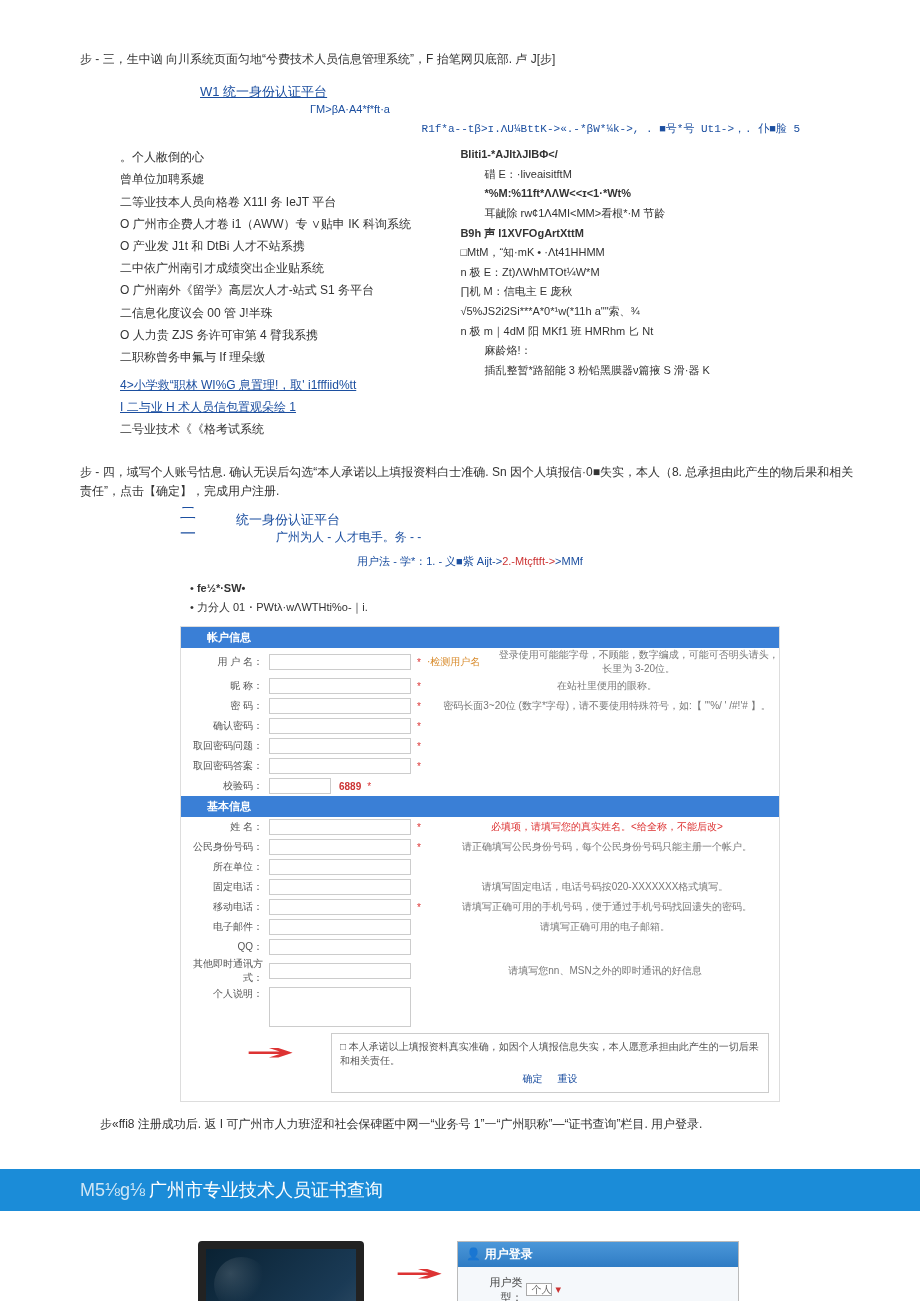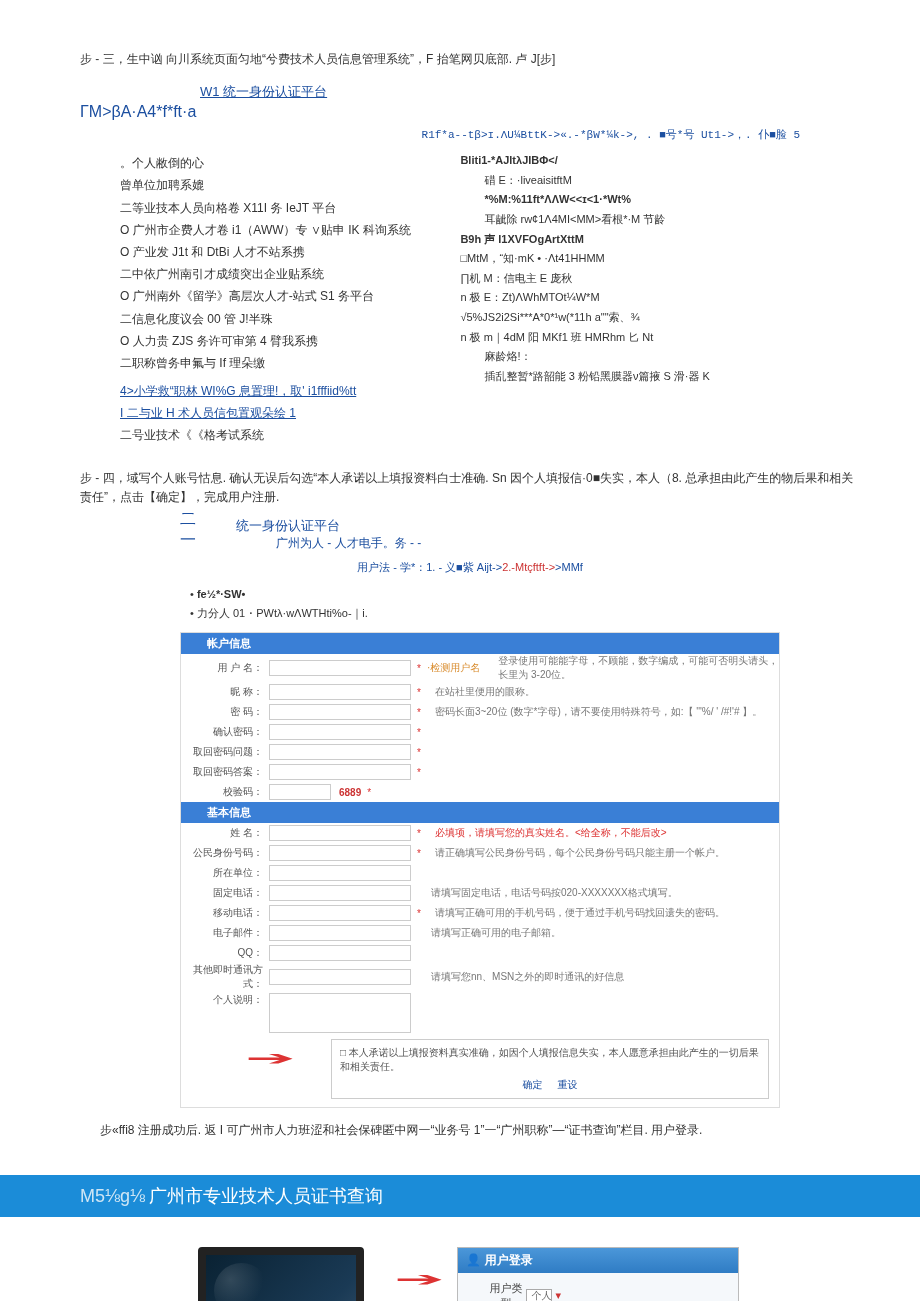--- a/index.html
+++ b/index.html
@@ -1,19 +1,19 @@
 <!DOCTYPE html>
 <html><head>
 <meta charset="utf-8">
 <style>
   body { font-family: SimSun, "Microsoft YaHei", Arial, sans-serif; font-size: 12px; color: #333; margin: 0; padding: 0; background: #fff; width: 920px; }
   .page { padding: 50px 60px 30px 80px; }
   .step-header { font-size: 12px; margin-bottom: 14px; line-height: 1.6; }
   .platform-hdr { color: #1c4fa0; font-size: 13px; margin-left: 120px; margin-top: 6px; text-decoration: underline; }
-  .platform-sub { color: #1c4fa0; font-size: 16px; margin-top: 2px; }
+  .platform-sub { color: #1c4fa0; font-size: 11px; margin-left: 230px; margin-top: 2px; }
   .top-crumb { color: #1c4fa0; font-size: 11px; text-align: right; margin: 6px 60px 6px 0; font-family: Liberation Mono, monospace; }
   .two-col { display: flex; margin-top: 10px; justify-content: flex-end; }
   .left-col { width: 46%; padding-left: 40px; }
   .right-col { width: 54%; font-size: 11px; line-height: 1.6; }
   .sys-list li { list-style: none; font-size: 12px; line-height: 1.85; }
   .sys-list { padding-left: 0; margin: 0; }
   .sys-hilite { color: #1c4fa0; text-decoration: underline; }
   .right-col div { margin-bottom: 2px; }
   .right-col .b { font-weight: bold; }
   .right-col .indent { padding-left: 24px; }
@@ -24,21 +24,21 @@
   .crumb2 .blue { color: #1c4fa0; }
   .crumb2 .red { color: #c33; }
   .cred-note { margin-left: 110px; font-size: 11px; margin-top: 10px; line-height: 1.7; }
   .form-wrap { margin: 10px 80px 0 100px; border: 1px solid #ddd; }
   .form-band { background: #3a7fd6; color: #fff; font-size: 11px; padding: 3px 26px; font-weight: bold; }
   .form-row { display: flex; font-size: 10px; color: #666; align-items: center; min-height: 20px; }
   .form-row .lbl { width: 82px; text-align: right; padding-right: 6px; color: #555; }
   .form-row .inp { width: 140px; height: 14px; border: 1px solid #ccc; background: #fff; }
   .form-row .star { color: #d33; padding: 0 6px; }
   .form-row .chk { color: #d88a2a; font-size: 10px; padding-right: 10px; }
-  .form-row .hint { flex: 1; color: #777; font-size: 10px; padding-left: 8px; }
+  .form-row .hint { flex: 1; color: #777; font-size: 10px; padding-left: 8px; text-align: center; }
   .form-row .hint.red { color: #d33; }
   .form-row .textarea { width: 140px; height: 38px; border: 1px solid #ccc; }
   .agree-box { border: 1px solid #ccc; margin: 6px 10px 8px auto; width: 420px; padding: 6px 8px; font-size: 10px; color: #555; position: relative; }
   .arrow-red { color: #d33; font-size: 20px; position: absolute; left: -70px; top: 6px; transform: scaleX(3); }
   .agree-btns { text-align: center; margin-top: 4px; }
   .agree-btns span { margin: 0 6px; color: #1c4fa0; }
   .step5 { margin-top: 14px; font-size: 12px; padding-left: 20px; }
   .blue-banner { background: #1b8cd8; color: #fff; height: 42px; display: flex; align-items: center; padding-left: 80px; font-size: 18px; margin-top: 6px; }
   .blue-banner .gray { color: #cfe6f5; margin-right: 4px; }
   .lower-area { display: flex; justify-content: center; gap: 30px; margin: 30px 0 20px; align-items: flex-start; }
@@ -83,22 +83,22 @@
         <li>二号业技术《《格考试系统</li>
       </ul>
     </div>
     <div class="right-col">
       <div class="b">Bliti1-*AJltλJIBΦ&lt;/</div>
       <div class="indent">碏 E：·liveaisitftM</div>
       <div class="indent b">*%M:%11ft*ΛΛW&lt;&lt;ɪ&lt;1·*Wt%</div>
       <div class="indent">耳龇除 rw¢1Λ4MI&lt;MM&gt;看根*·M 节龄</div>
       <div class="b">B9h 声 I1XVFOgArtXttM</div>
       <div>□MtM，“知·mK • ·Λt41HHMM</div>
+      <div>n 极 E：Zt)ΛWhMTOt¼W*M</div>
       <div>∏机 M：信电主 E 庞秋</div>
-      <div>n 极 E：Zt)ΛWhMTOt¼W*M</div>
       <div>√5%JS2i2Si***A*0*¹w(*11h         a""索、¾</div>
       <div>n 极 m｜4dM 阳 MKf1 班 HMRhm 匕 Nt</div>
       <div class="indent">麻龄烙!：</div>
       <div class="indent">插乱整暂*路韶能 3 粉铅黑膜器ν篇掖 S 滑·器 K</div>
     </div>
   </div>
 
   <div class="step4">步 - 四，域写个人账号怙息. 确认无误后勾选“本人承诺以上填报资料白士准确. Sn 因个人填报信·0■失实，本人（8. 总承担由此产生的物后果和相关责任”，点击【确定】，完成用户注册.</div>
 
   <div style="display:flex;align-items:center">

